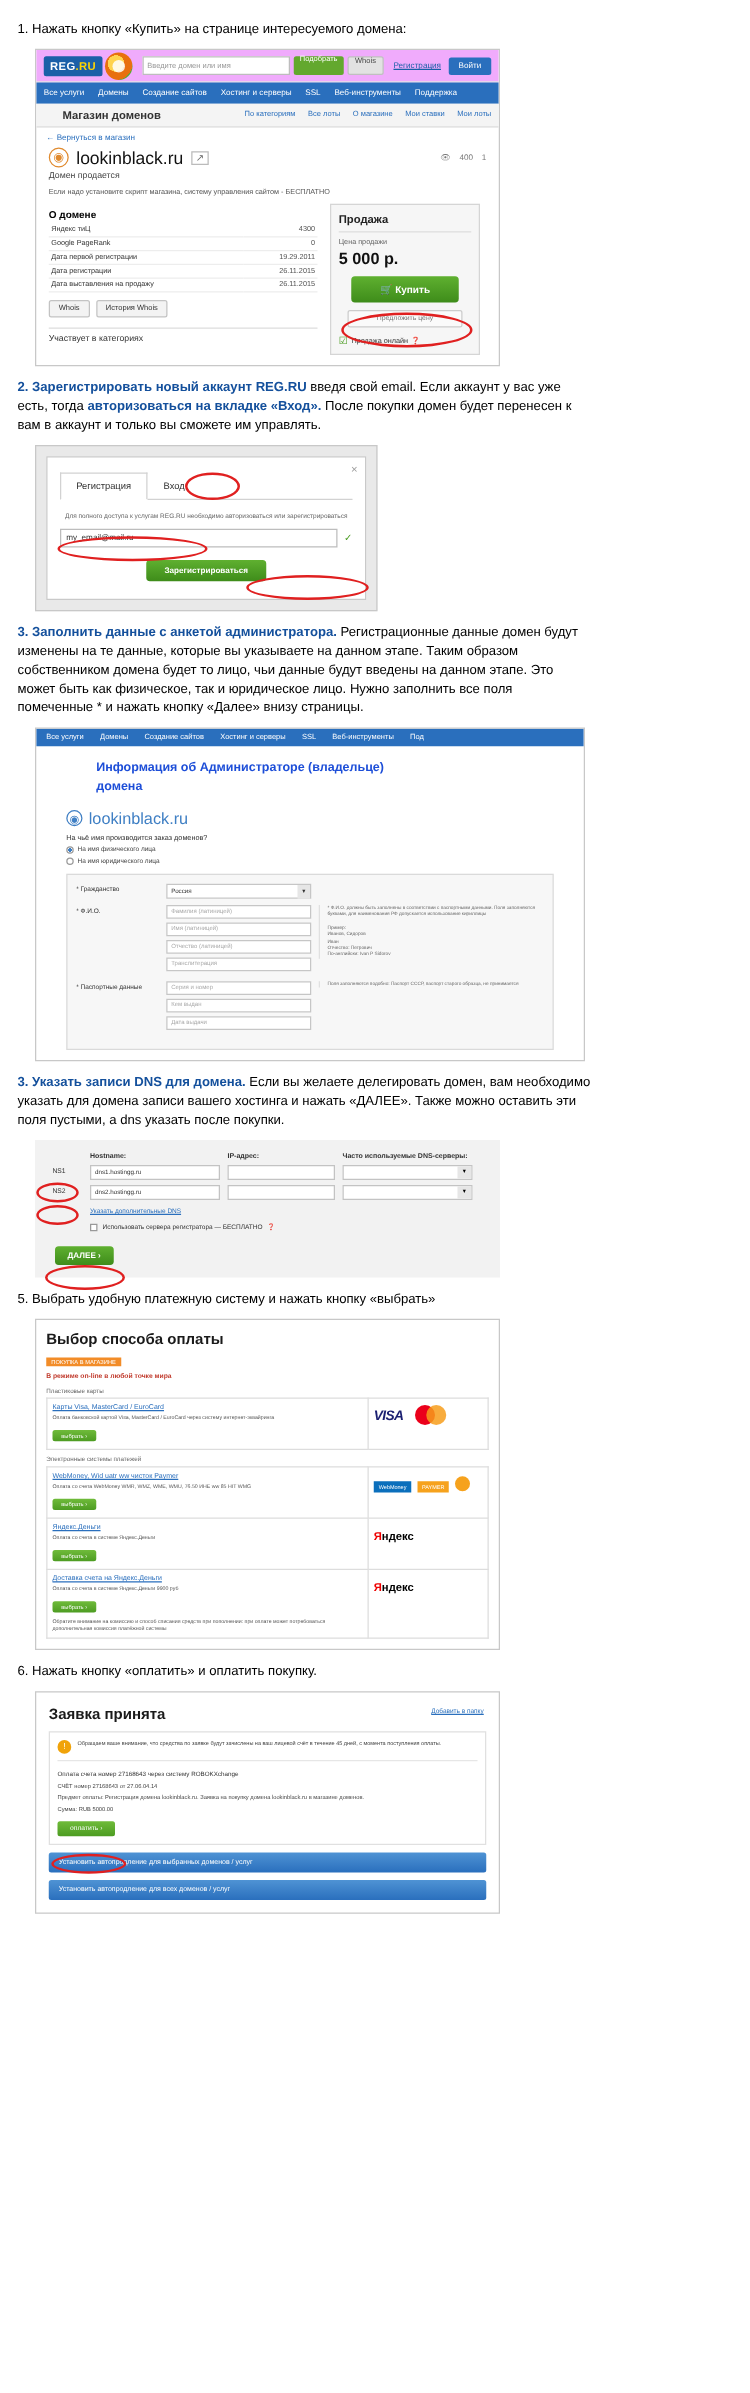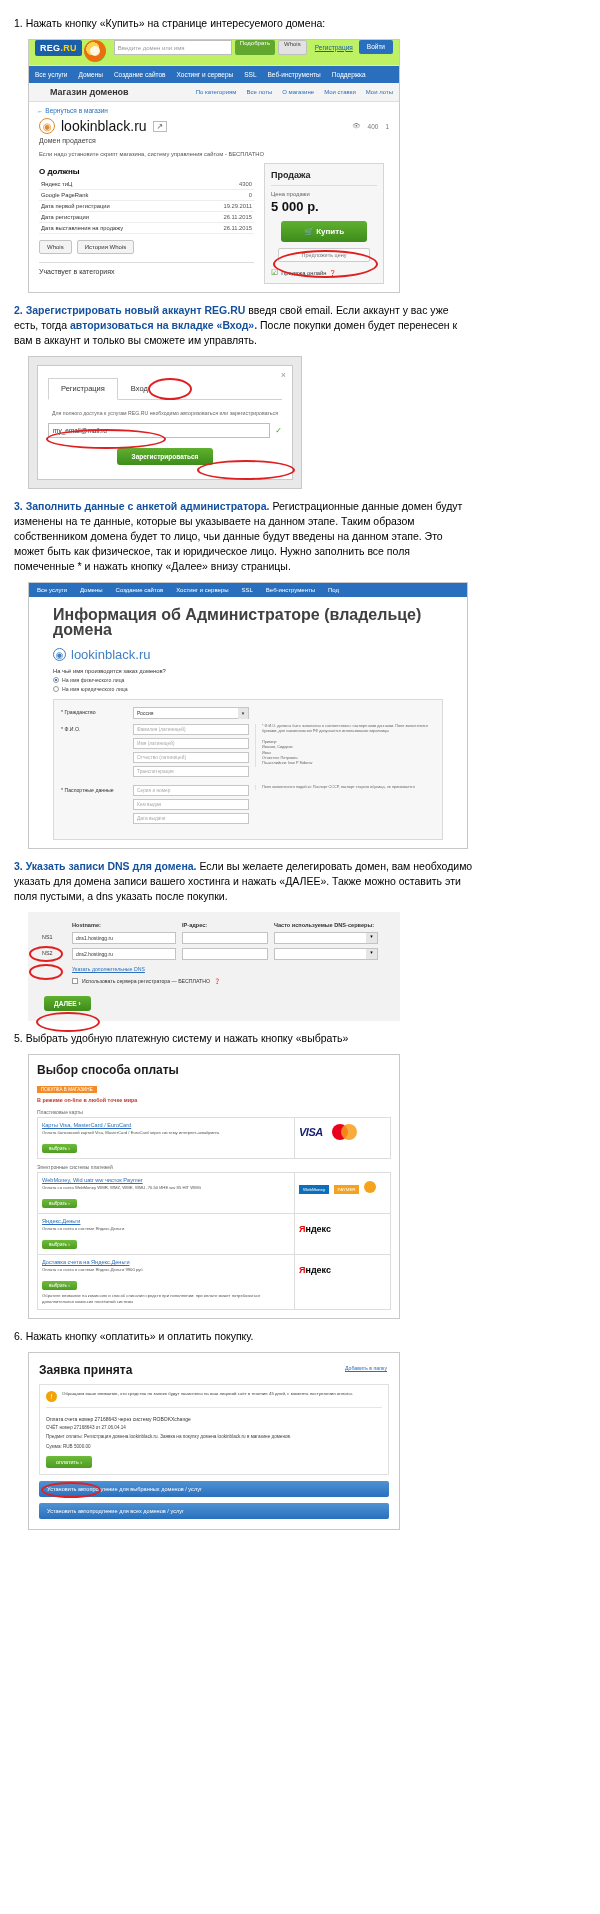--- a/index.html
+++ b/index.html
@@ -28,23 +28,23 @@
   .shot {
     border: 1px solid #c8c8c8;
     background: #fff;
     position: relative;
     overflow: hidden;
   }
   .shot1 { width: 372px; margin: 4px 0 0 14px; }
   .regru-header {
     height: 26px;
     display: flex;
-    align-items: flex-start;
+    align-items: center;
     padding: 0 6px;
-    background: #bef264;
+    background: #f0abfc;
     border-bottom: 1px solid #e4e4e4;
   }
   .regru-logo {
     background: #1b5fa8;
     color: #fff;
     font-weight: bold;
     font-size: 9px;
     padding: 3px 5px;
     border-radius: 2px;
     letter-spacing: .3px;
@@ -182,21 +182,21 @@
     font-size: 6.5px; padding: 5px 0; border-radius: 3px; font-weight: bold;
   }
 
   
   .shot3 { width: 440px; margin: 6px 0 0 14px; }
   .nav3 {
     background: #2a6fbd; height: 14px; display: flex; align-items: center;
     color: #fff; font-size: 6px; gap: 13px; padding: 0 8px;
   }
   .form3 { padding: 10px 24px 8px 24px; }
-  .form3-h { font-size: 16px; font-weight: bold; color: #404040; line-height: 15px; }
+  .form3-h { font-size: 10px; font-weight: bold; color: #1d4ed8; line-height: 15px; margin-left: 24px; }
   .form3-dom { display: flex; align-items: center; gap: 5px; margin: 10px 0 6px 0; }
   .form3-dom .g {
     width: 13px; height: 13px; border-radius: 50%; border: 1px solid #3f7fc4; color: #3f7fc4;
     font-size: 9px; line-height: 12px; text-align: center;
   }
   .form3-dom .n { color: #3f7fc4; font-size: 13px; }
   .q { font-size: 5.8px; color: #333; margin-top: 6px; }
   .radio-line { font-size: 5.2px; color: #444; margin-top: 3px; display: flex; align-items: center; gap: 3px; }
   .radio { width: 6px; height: 6px; border: 1px solid #999; border-radius: 50%; display: inline-block; background:#fff;}
   .radio.on { background: radial-gradient(circle, #3f7fc4 0 45%, #fff 46% 100%); }
@@ -337,21 +337,21 @@
           <span>👁</span>
           <span>400</span>
           <span>1</span>
         </span>
       </div>
       <div class="dom-sold">Домен продается</div>
       <div class="dom-desc">Если надо установите скрипт магазина, систему управления сайтом - БЕСПЛАТНО</div>
 
       <div class="two-col">
         <div class="col-left">
-          <div class="about-h">О должны</div>
+          <div class="about-h">О домене</div>
           <table class="info">
             <tbody>
                 <tr>
                   <td>Яндекс тиЦ</td>
                   <td class="val">4300</td>
                 </tr>
             <tr>
                   <td>Google PageRank</td>
                   <td class="val">0</td>
                 </tr>

